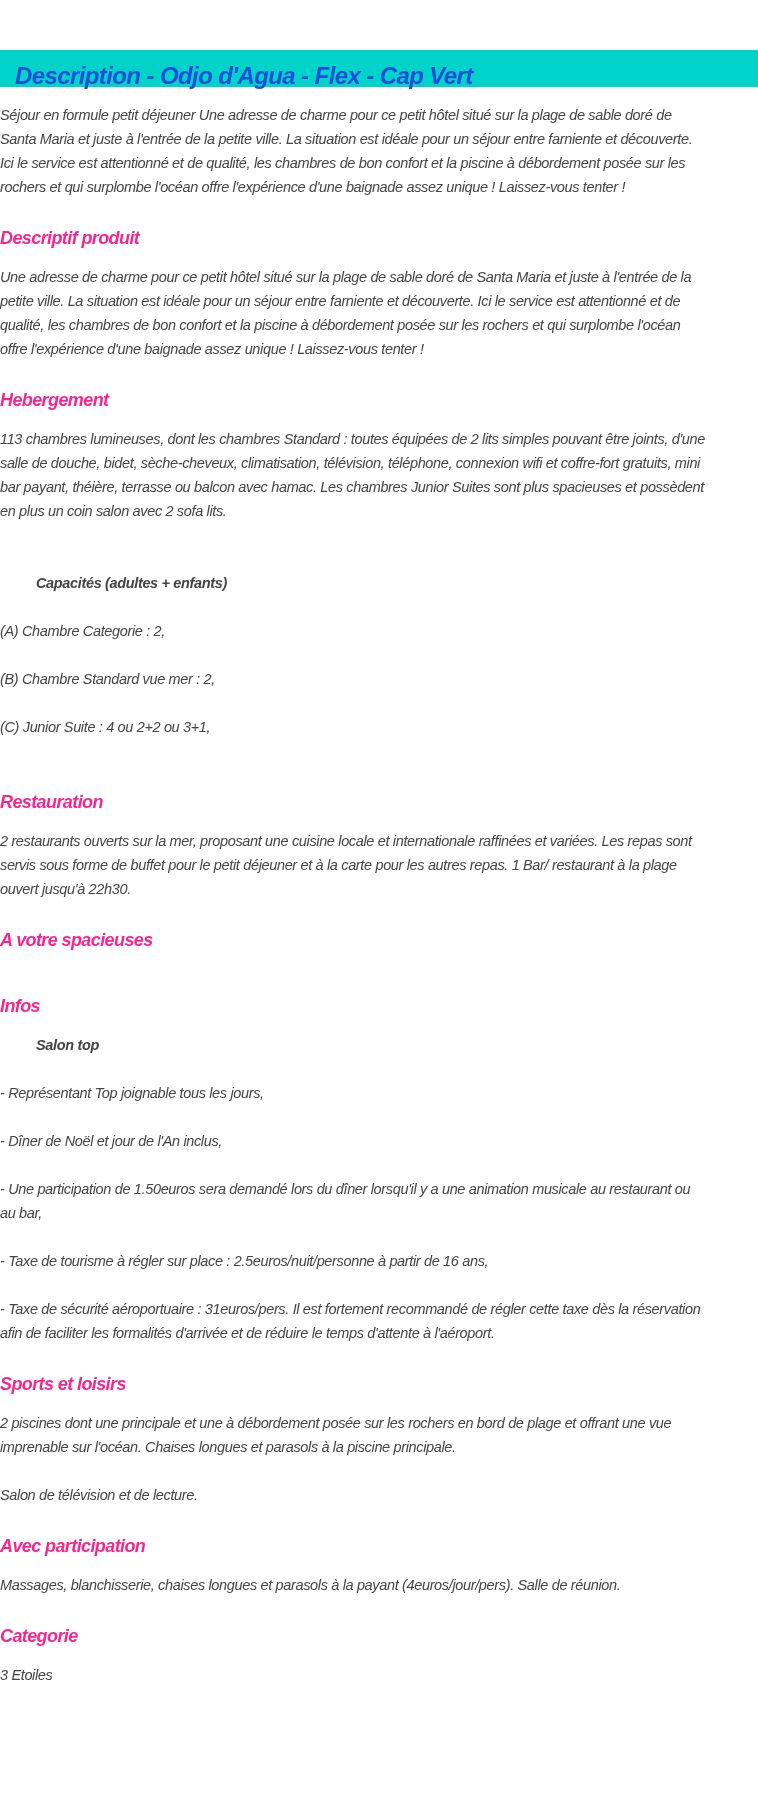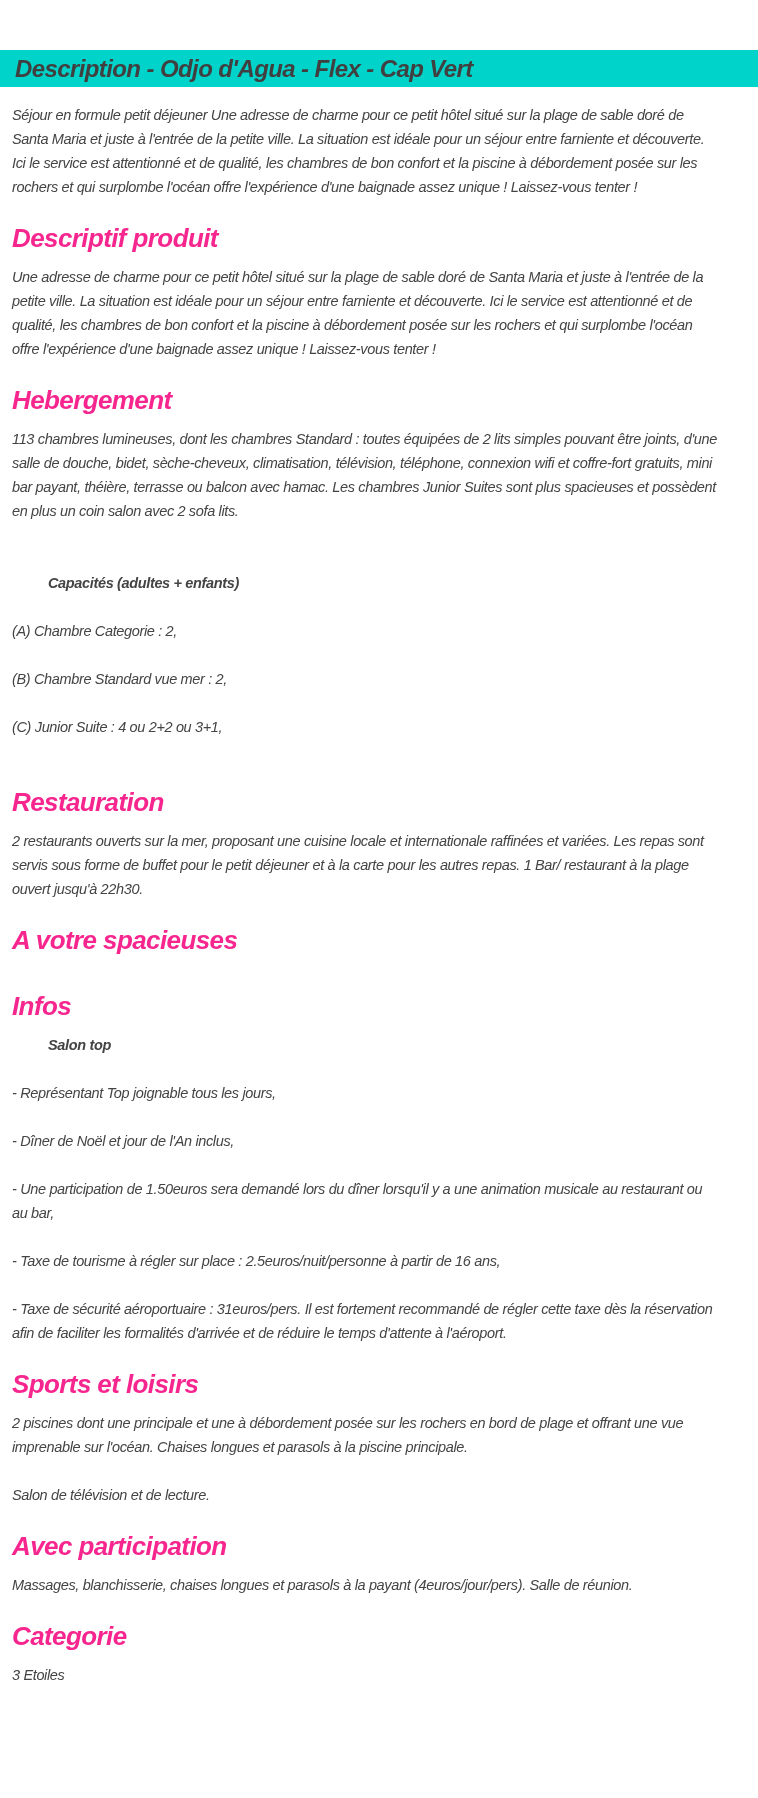--- a/index.html
+++ b/index.html
@@ -21,50 +21,50 @@
     .title-bar {
       position: absolute;
       left: 0;
       top: 50px;
       width: 758px;
       height: 37px;
       background: #00D4CA;
     }
     .title-bar h1 {
       margin: 0;
-      padding: 0 0 0 15px;
+      padding: 7px 0 0 15px;
       line-height: 37px;
       font-size: 24px;
       font-style: italic;
       font-weight: bold;
-      color: #404040;
+      color: #1d4ed8;
       letter-spacing: -0.6px;
       white-space: nowrap;
     }
     .content {
       position: absolute;
-      left: 12px;
+      left: 0;
       top: 103px;
       width: 707px;
     }
     .para {
       margin: 0;
       font-size: 14.5px;
       line-height: 24px;
       font-style: italic;
       color: #444444;
       letter-spacing: -0.35px;
     }
     .para.bold {
       font-weight: bold;
       padding-left: 36px;
     }
     .section-heading {
       margin: 0;
-      font-size: 26px;
+      font-size: 18px;
       line-height: 30px;
       font-style: italic;
       font-weight: bold;
       color: #F7268F;
       letter-spacing: -0.6px;
     }
   </style>
 </head>
 <body>
 

